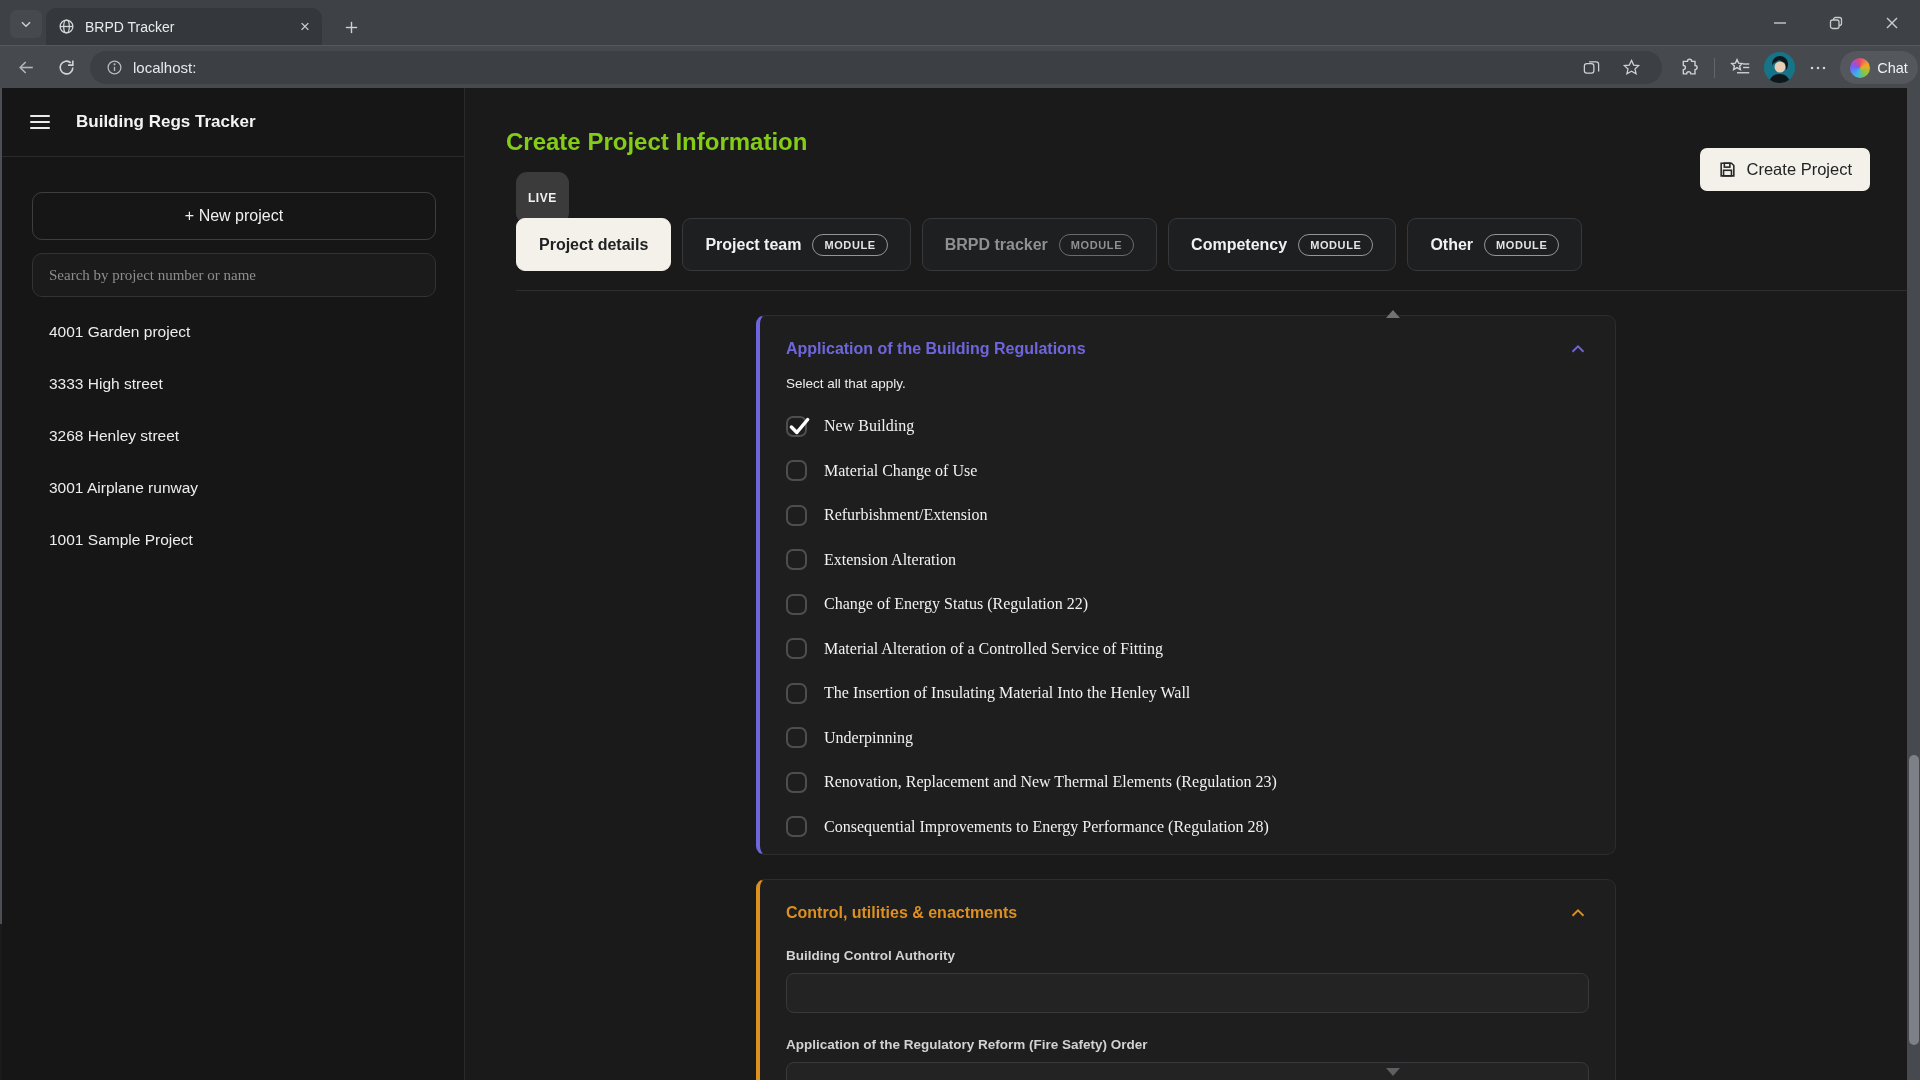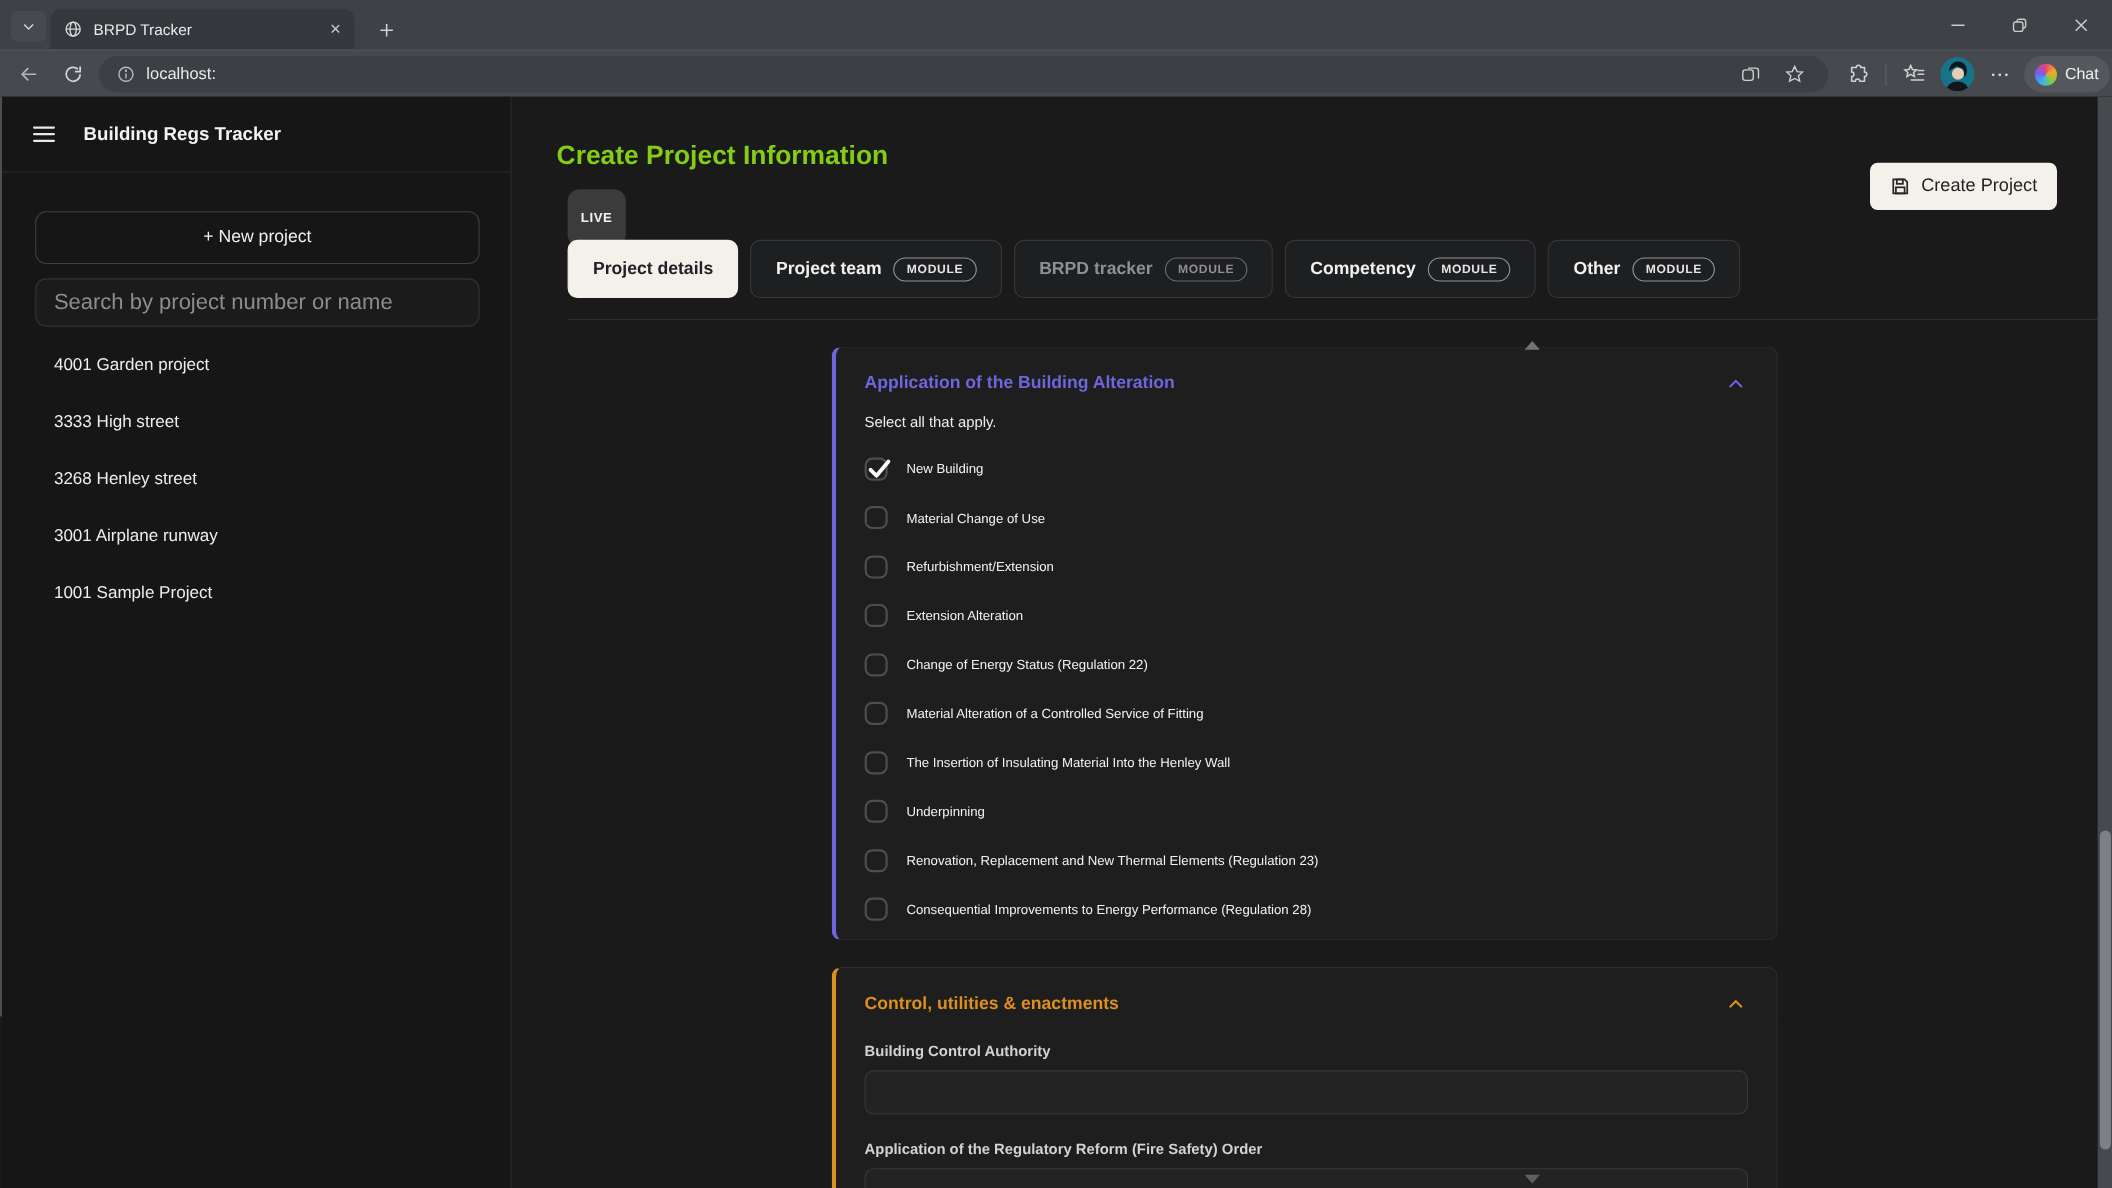--- a/index.html
+++ b/index.html
@@ -43,22 +43,22 @@
     border-right:1px solid #2b2b2b; }
   .side-header { position:absolute; left:0; top:0; width:100%; height:69px; border-bottom:1px solid #2a2a2a;
     display:flex; align-items:center; padding-left:28px; gap:26px; }
   .hamburger { width:20px; display:flex; flex-direction:column; gap:4px; }
   .hamburger span { height:2px; background:#e9e9e9; border-radius:1px; }
   .side-title { color:#f3f3f3; font-size:17px; font-weight:bold; }
   .new-project-btn { position:absolute; left:30px; top:104px; width:404px; height:48px;
     background:transparent; border:1px solid #3e3e40; border-radius:10px; color:#f0f0f0;
     font-size:16px; font-family:inherit; }
   .search-input { position:absolute; left:30px; top:165px; width:404px; height:44px; background:#1b1b1b;
-    border:1px solid #333335; border-radius:10px; color:#e8e8e8; font-size:20px; padding:0 16px;
-    font-family:Liberation Sans, sans-serif; }
+    border:1px solid #333335; border-radius:10px; color:#e8e8e8; font-size:15px; padding:0 16px;
+    font-family:Liberation Serif, serif; }
   .search-input::placeholder { color:#8d8d8d; }
   .project-list { position:absolute; left:0; top:218px; width:100%; }
   .project-item { height:52px; display:flex; align-items:center; padding-left:47px;
     color:#ededed; font-size:15.5px; }
 
   
   .main { position:absolute; left:464px; top:0; width:1456px; height:992px; }
   .page-title { position:absolute; left:40px; top:40px; color:#84cc16; font-size:24px; font-weight:bold; }
   .live-badge { position:absolute; left:50px; top:84px; background:#3b3b3b; color:#f2f2f2;
     font-size:12px; font-weight:bold; letter-spacing:.5px; padding:19px 12px; border-radius:11px; }
@@ -84,21 +84,21 @@
   .card-control { top:791px; height:320px; }
   .card-head { display:flex; align-items:center; justify-content:space-between; }
   .card-title { color:var(--accent); font-size:16px; font-weight:bold; }
   .card-sub { margin-top:16px; color:#ececec; font-size:13.5px; }
   .opt-list { margin-top:13px; }
   .opt-row { height:44.5px; display:flex; align-items:center; }
   .cbox { position:relative; width:21px; height:21px; border:2px solid #4e4e50; border-radius:7px;
     flex:none; }
   .cbox svg { position:absolute; left:-2px; top:-5px; display:none; }
   .opt-row.checked .cbox svg { display:block; }
-  .opt-label { margin-left:17px; color:#f2f2f2; font-size:12px; }
+  .opt-label { margin-left:17px; color:#f2f2f2; font-size:16px;font-family:Liberation Serif, serif; }
   .field-label { margin-top:24px; color:#d2d2d2; font-size:13.5px; font-weight:bold; }
   .field-input { margin-top:10px; width:100%; height:40px; background:#232324; border:1px solid #39393b;
     border-radius:8px; color:#e8e8e8; font-size:15px; padding:0 14px; font-family:inherit; }
 
   
   .tri-up { position:absolute; left:1848px; top:310px; width:0; height:0;
     border-left:7px solid transparent; border-right:7px solid transparent; border-bottom:8px solid #717275; }
   .tri-down { position:absolute; left:1848px; top:1068px; width:0; height:0;
     border-left:7px solid transparent; border-right:7px solid transparent; border-top:8px solid #5e5f62; }
   .vscroll { position:absolute; right:0; top:88px; width:13px; height:992px; background:#46494d; }
@@ -279,21 +279,21 @@
       </button>
       <button class="tabbtn">
         <span>Other</span>
         <span class="module-pill">MODULE</span>
       </button>
     </div>
     <div class="tabs-divider"></div>
 
     <div class="card card-regs" style="--accent: #6f66dd;">
       <div class="card-head">
-        <span class="card-title">Application of the Building Alteration</span>
+        <span class="card-title">Application of the Building Regulations</span>
         <span>
           <svg width="22" height="22" viewBox="0 0 24 24" fill="none" stroke="var(--accent)" stroke-width="2">
               <polyline points="6 15 12 9 18 15"></polyline>
             </svg>
         </span>
       </div>
       <div class="card-sub">Select all that apply.</div>
       <div class="opt-list">
         <div class="opt-row checked">
           <span class="cbox">

